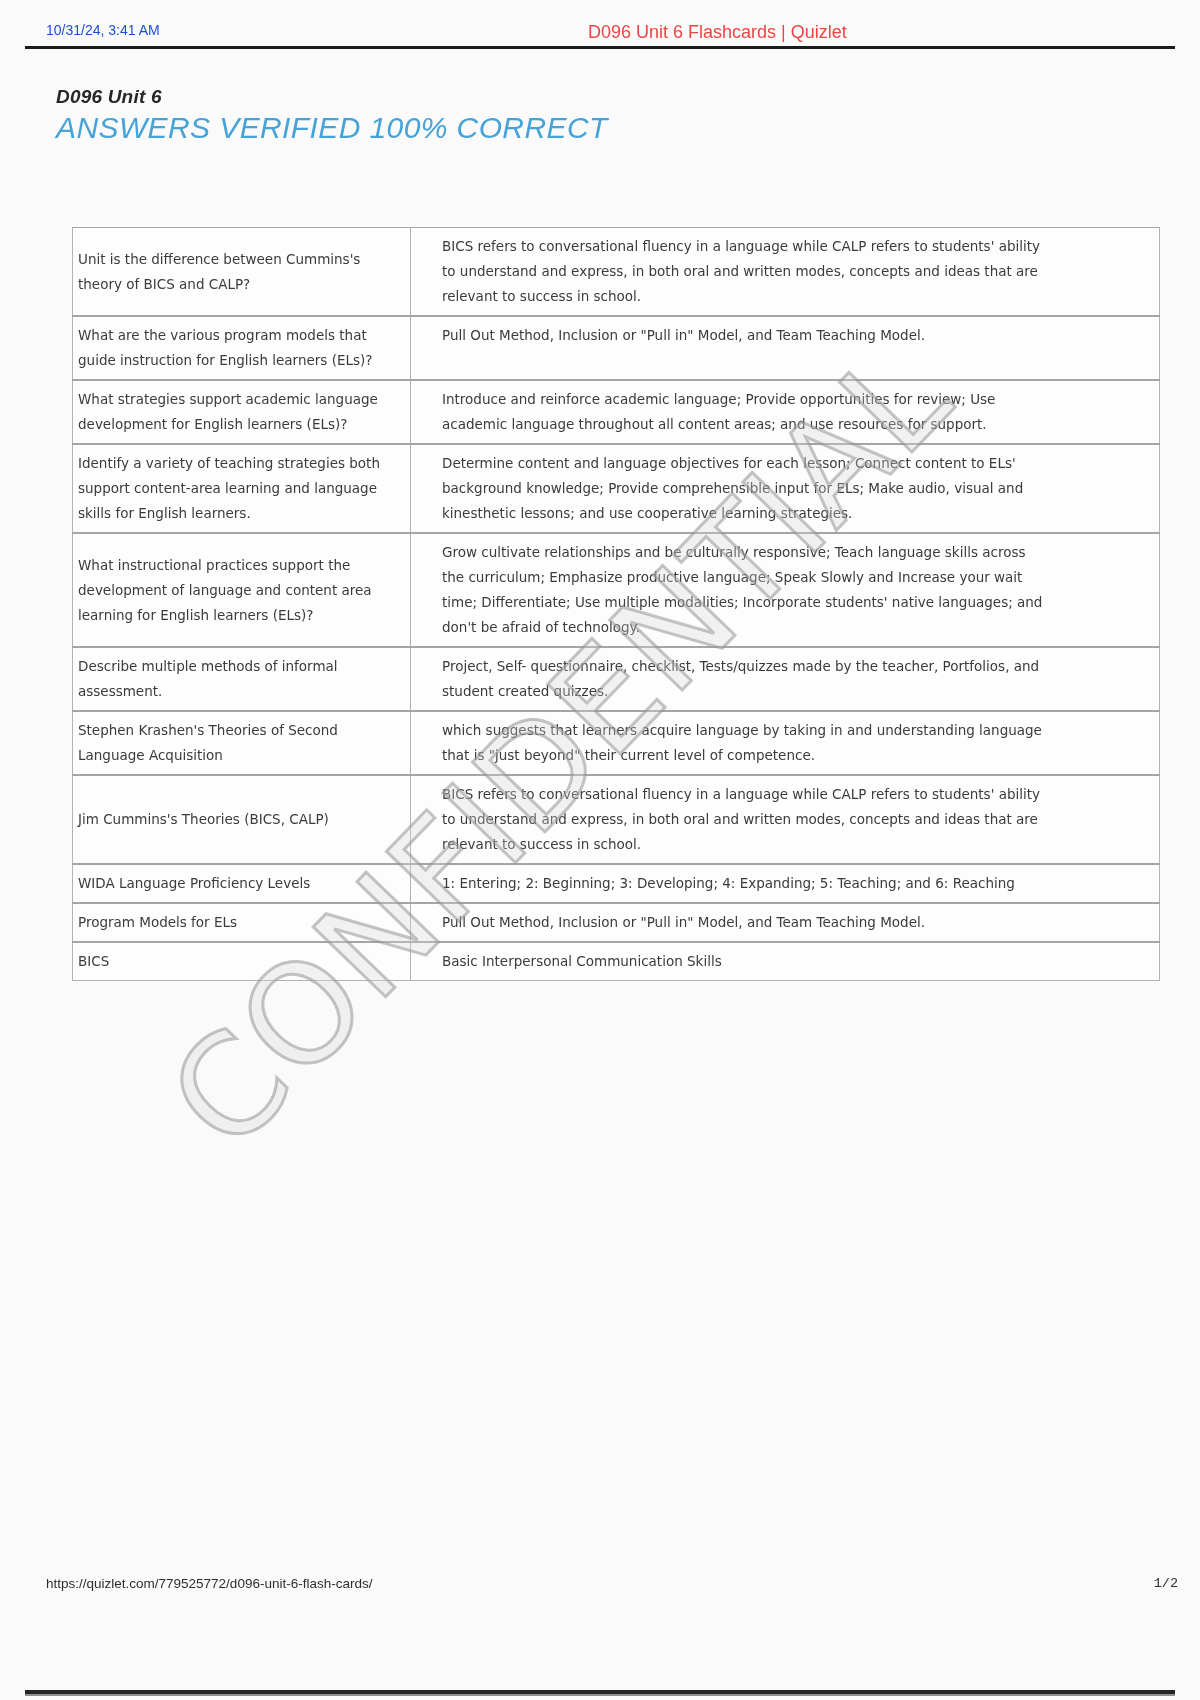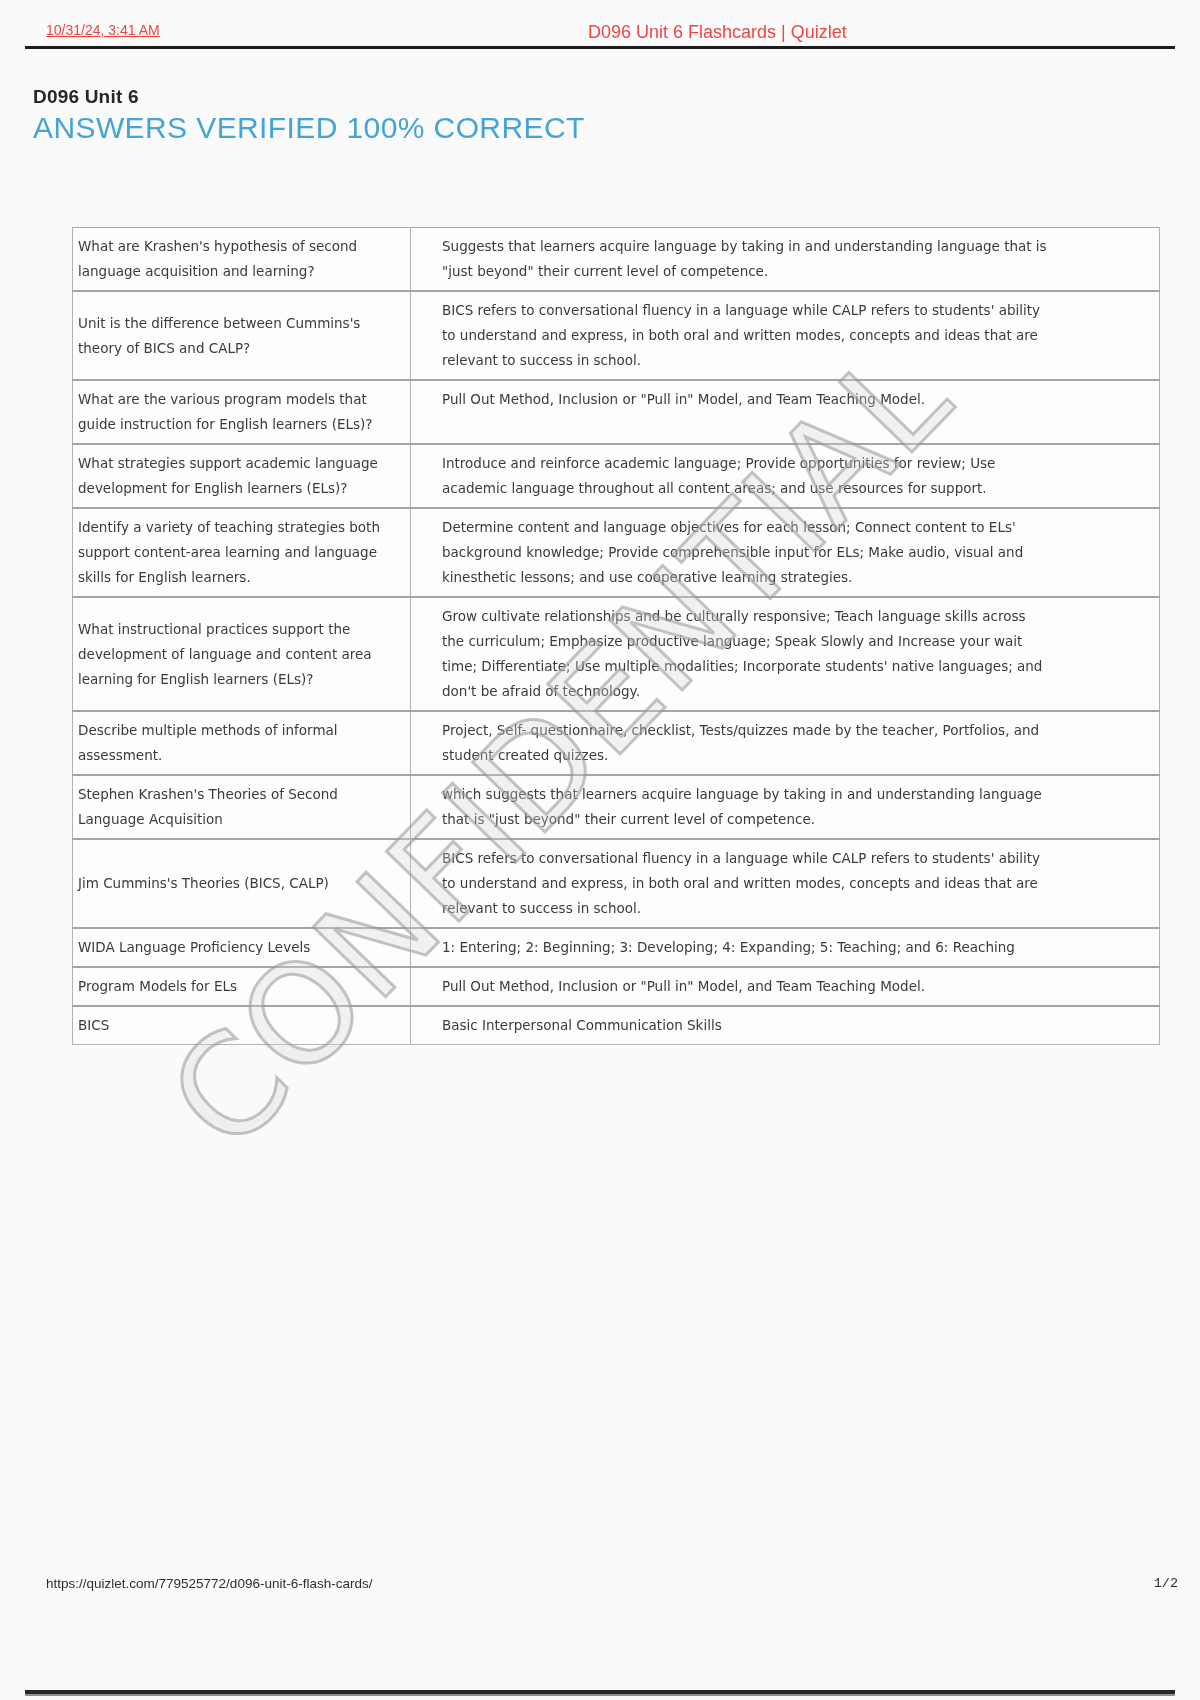--- a/index.html
+++ b/index.html
@@ -10,43 +10,42 @@
     font-family: "DejaVu Sans", sans-serif;
     color: #3b3b3b;
     overflow: hidden;
   }
 
   
   .print-header-datetime {
     position: absolute;
     top: 22px; left: 46px;
     font-size: 14px;
-    color: #ef4444;
+    color: #1d4ed8;
     font-family: "Liberation Sans", sans-serif;
-    text-decoration: underline;
   }
   .print-header-doctitle {
     position: absolute;
     top: 22px; left: 588px;
     font-size: 18px;
     color: #ef4444;
     font-family: "Liberation Sans", sans-serif;
     white-space: nowrap;
   }
   .top-rule {
     position: absolute;
     top: 46px; left: 25px;
     width: 1150px; height: 3px;
     background: #1c1c1c;
   }
 
   
   .title-block {
     position: absolute;
-    top: 86px; left: 33px;
+    top: 86px; left: 56px; font-style: italic;
   }
   .page-title {
     font-family: "Liberation Sans", sans-serif;
     font-size: 19px;
     font-weight: 600;
     color: #272727;
     letter-spacing: 0.2px;
   }
   .page-subtitle {
     margin-top: 3px;
@@ -133,24 +132,20 @@
 <div class="top-rule"></div>
 
 <div class="title-block">
   <div class="page-title">D096 Unit 6</div>
   <div class="page-subtitle">ANSWERS VERIFIED 100% CORRECT</div>
 </div>
 
 <table class="flashcards">
   <tbody>
     <tr>
-      <td class="term-cell">What are Krashen's hypothesis of second language acquisition and learning?</td>
-      <td class="definition-cell">Suggests that learners acquire language by taking in and understanding language that is "just beyond" their current level of competence.</td>
-    </tr>
-    <tr>
       <td class="term-cell">Unit is the difference between Cummins's theory of BICS and CALP?</td>
       <td class="definition-cell">BICS refers to conversational fluency in a language while CALP refers to students' ability to understand and express, in both oral and written modes, concepts and ideas that are relevant to success in school.</td>
     </tr>
     <tr>
       <td class="term-cell">What are the various program models that guide instruction for English learners (ELs)?</td>
       <td class="definition-cell">Pull Out Method, Inclusion or "Pull in" Model, and Team Teaching Model.</td>
     </tr>
     <tr>
       <td class="term-cell">What strategies support academic language development for English learners (ELs)?</td>
       <td class="definition-cell">Introduce and reinforce academic language; Provide opportunities for review; Use academic language throughout all content areas; and use resources for support.</td>

